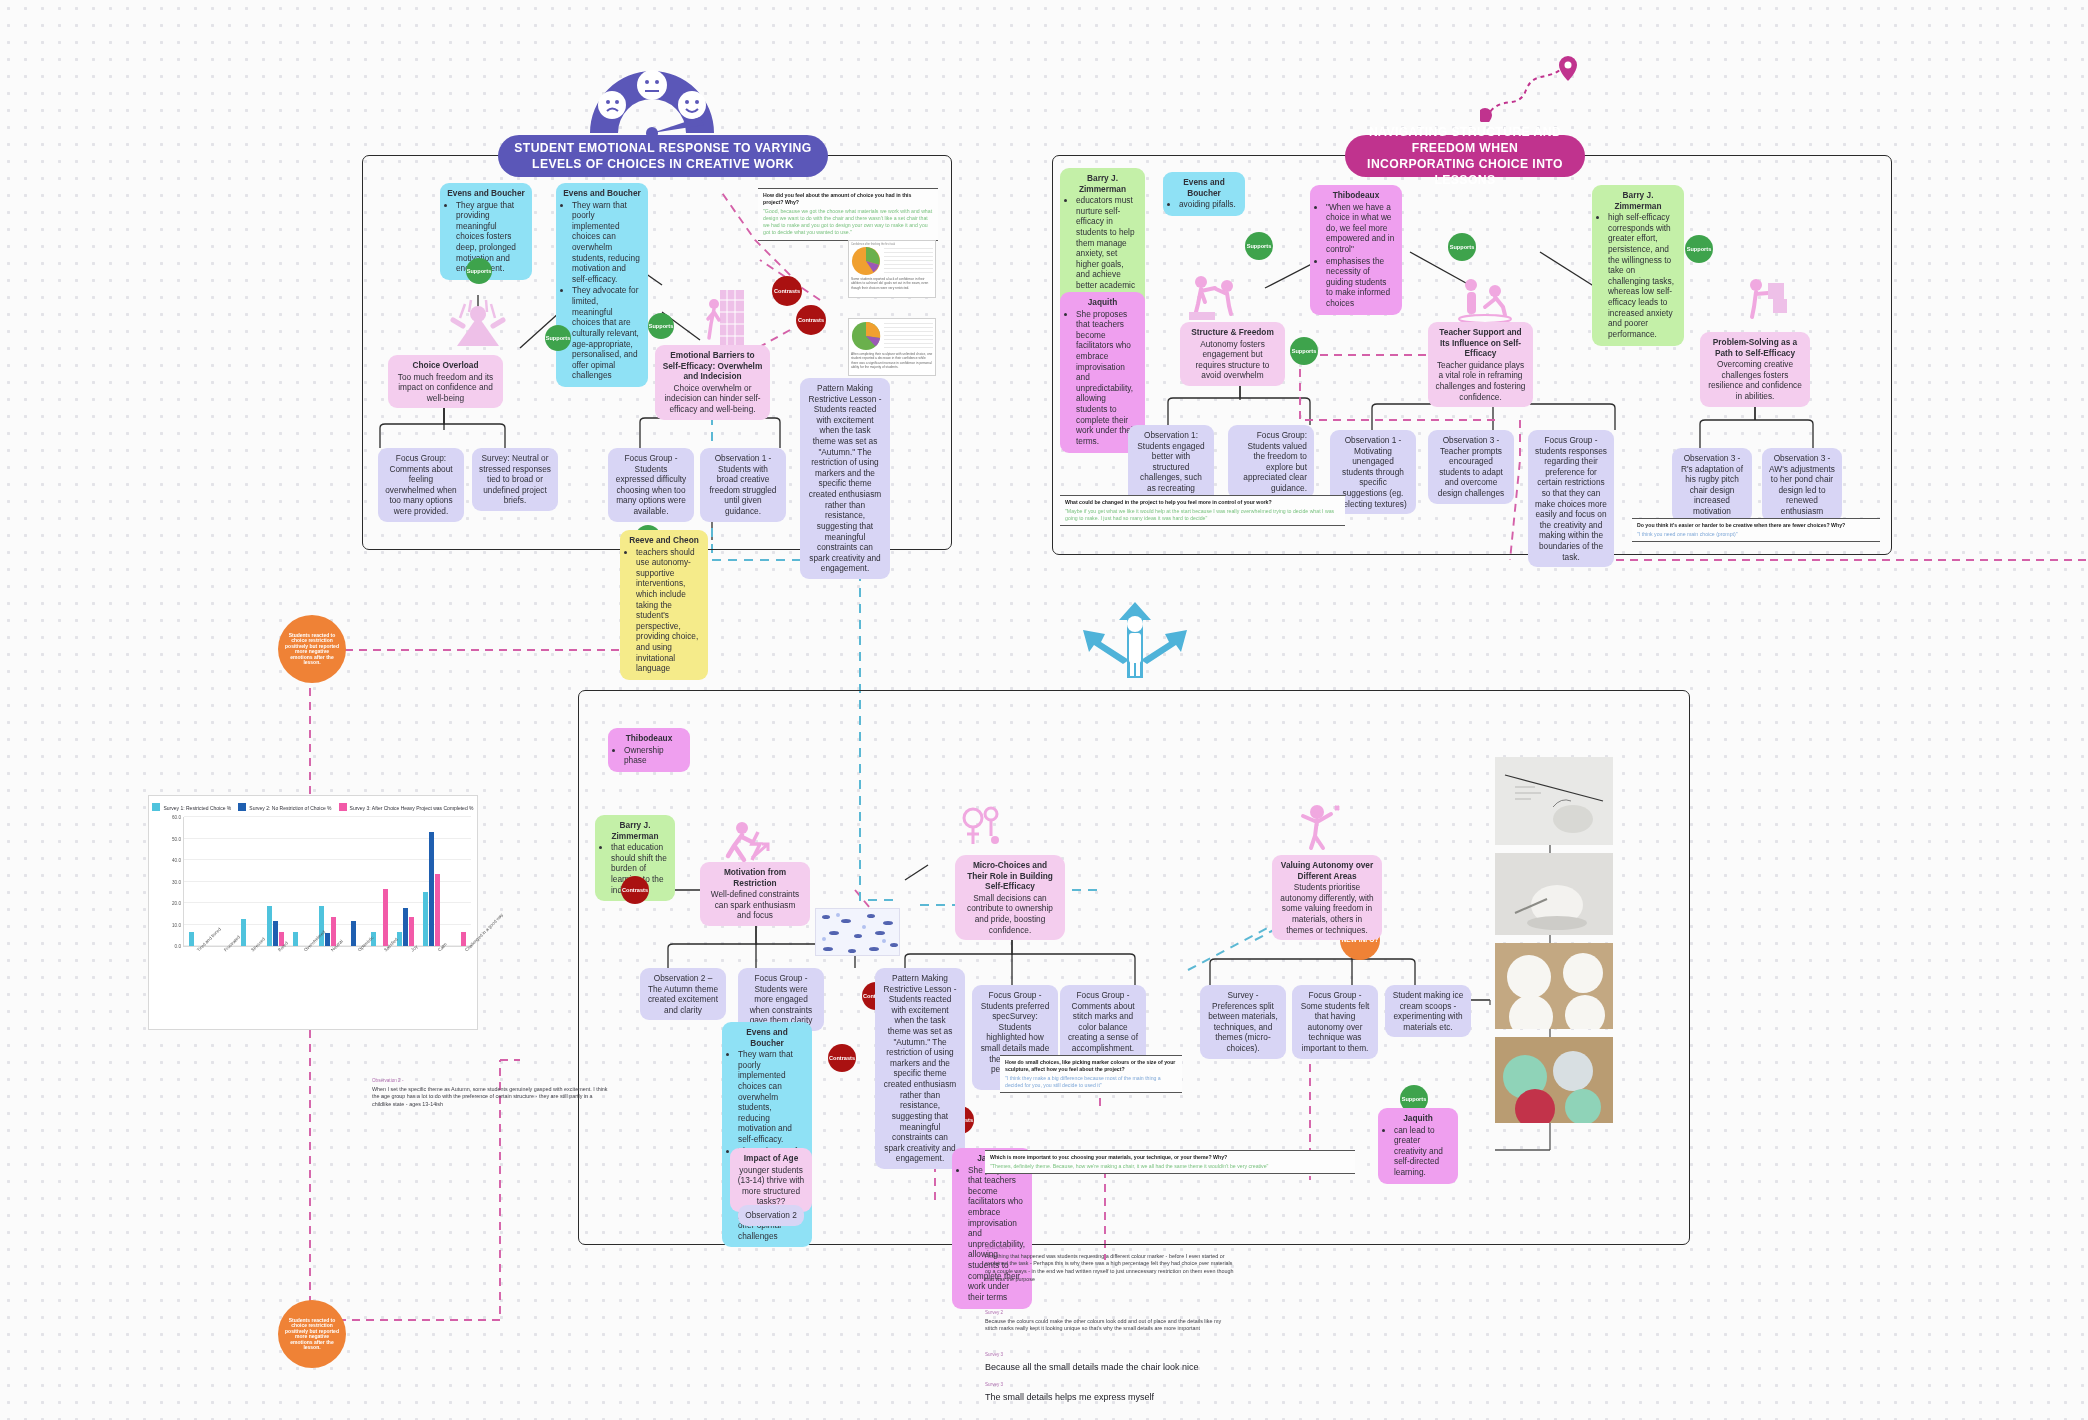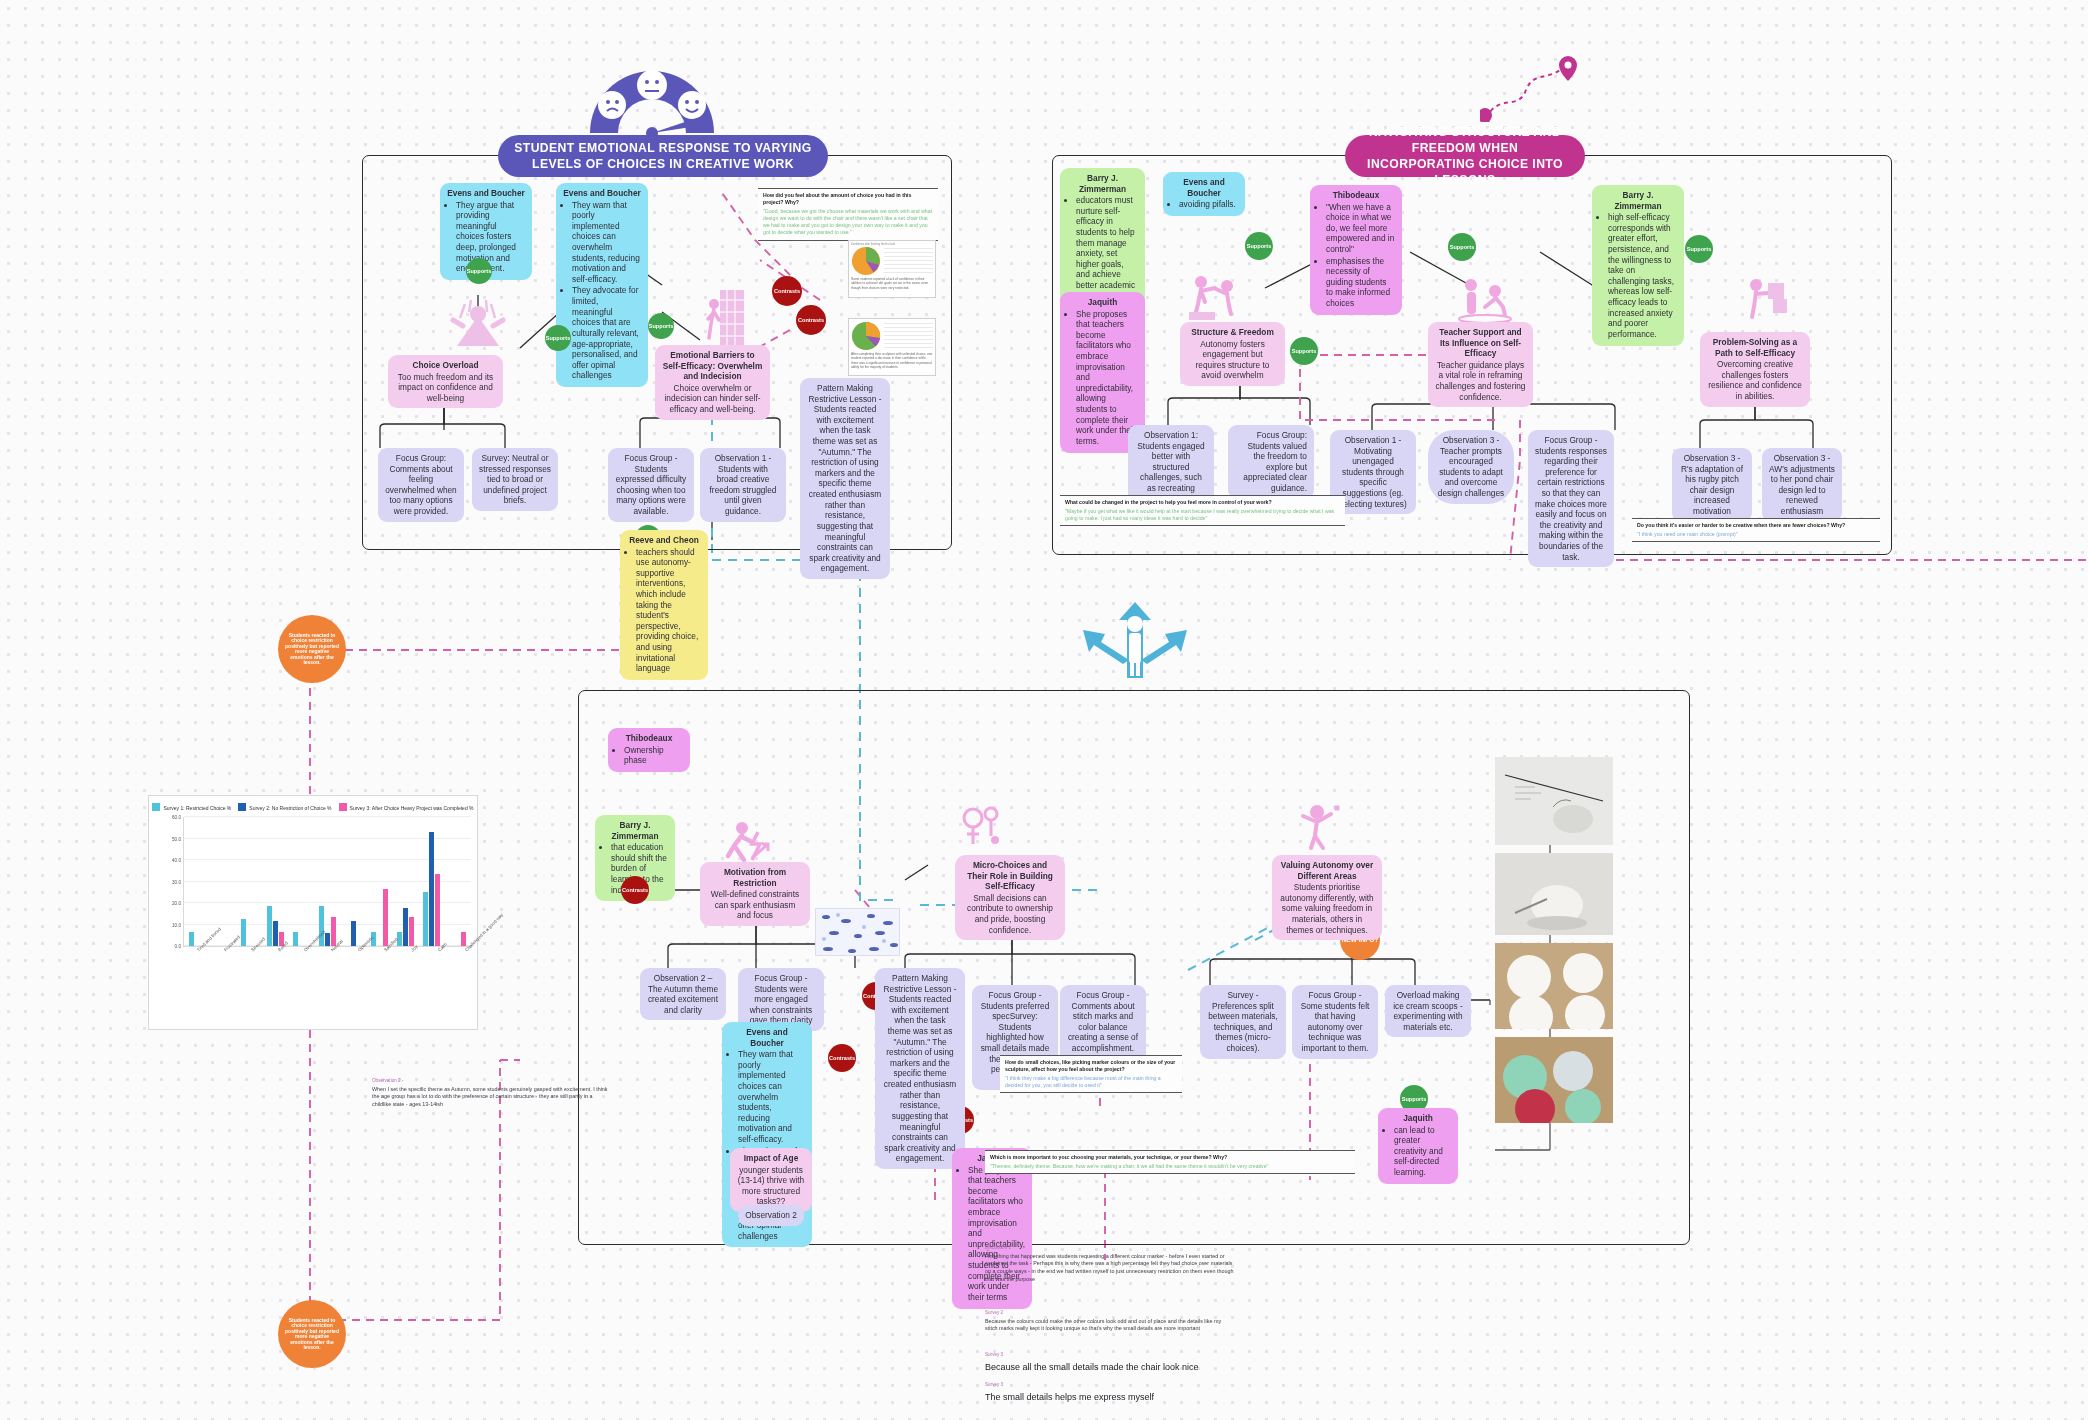--- a/index.html
+++ b/index.html
@@ -431,21 +431,21 @@
 
   <div class="node n-lav" style="left:1128px;top:425px;width:86px;">
     <span>Observation 1: Students engaged better with structured challenges, such as recreating textures using cardboard.</span>
   </div>
   <div class="node n-lav" style="left:1228px;top:425px;width:86px;text-align:right;">
     <span>Focus Group: Students valued the freedom to explore but appreciated clear guidance.</span>
   </div>
   <div class="node n-lav" style="left:1330px;top:430px;width:86px;">
     <span>Observation 1 - Motivating unengaged students through specific suggestions (eg. selecting textures)</span>
   </div>
-  <div class="node n-lav" style="left:1428px;top:430px;width:86px;border-radius:26px;">
+  <div class="node n-lav" style="left:1428px;top:430px;width:86px;">
     <span>Observation 3 - Teacher prompts encouraged students to adapt and overcome design challenges</span>
   </div>
   <div class="node n-lav" style="left:1528px;top:430px;width:86px;">
     <span>Focus Group - students responses regarding their preference for certain restrictions so that they can make choices more easily and focus on the creativity and making within the boundaries of the task.</span>
   </div>
   <div class="node n-lav" style="left:1672px;top:448px;width:80px;">
     <span>Observation 3 - R's adaptation of his rugby pitch chair design increased motivation</span>
   </div>
   <div class="node n-lav" style="left:1762px;top:448px;width:80px;">
     <span>Observation 3 - AW's adjustments to her pond chair design led to renewed enthusiasm</span>
@@ -601,21 +601,21 @@
   <div class="node n-lav" style="left:1060px;top:985px;width:86px;">
     <span>Focus Group - Comments about stitch marks and color balance creating a sense of accomplishment. ific tasks with freedom over technique</span>
   </div>
   <div class="node n-lav" style="left:1200px;top:985px;width:86px;">
     <span>Survey - Preferences split between materials, techniques, and themes (micro-choices).</span>
   </div>
   <div class="node n-lav" style="left:1292px;top:985px;width:86px;">
     <span>Focus Group - Some students felt that having autonomy over technique was important to them.</span>
   </div>
   <div class="node n-lav" style="left:1385px;top:985px;width:86px;">
-    <span>Overload making ice cream scoops - experimenting with materials etc.</span>
+    <span>Student making ice cream scoops - experimenting with materials etc.</span>
   </div>
   <div class="node n-pinkdk bul" style="left:952px;top:1148px;width:80px;">
     <span class="t">Jaquith</span>
     <ul>
         <li>She proposes that teachers become facilitators who embrace improvisation and unpredictability, allowing students to complete their work under their terms</li>
       </ul>
   </div>
   <div class="node n-pinkdk bul" style="left:1378px;top:1108px;width:80px;">
     <span class="t">Jaquith</span>
     <ul>

